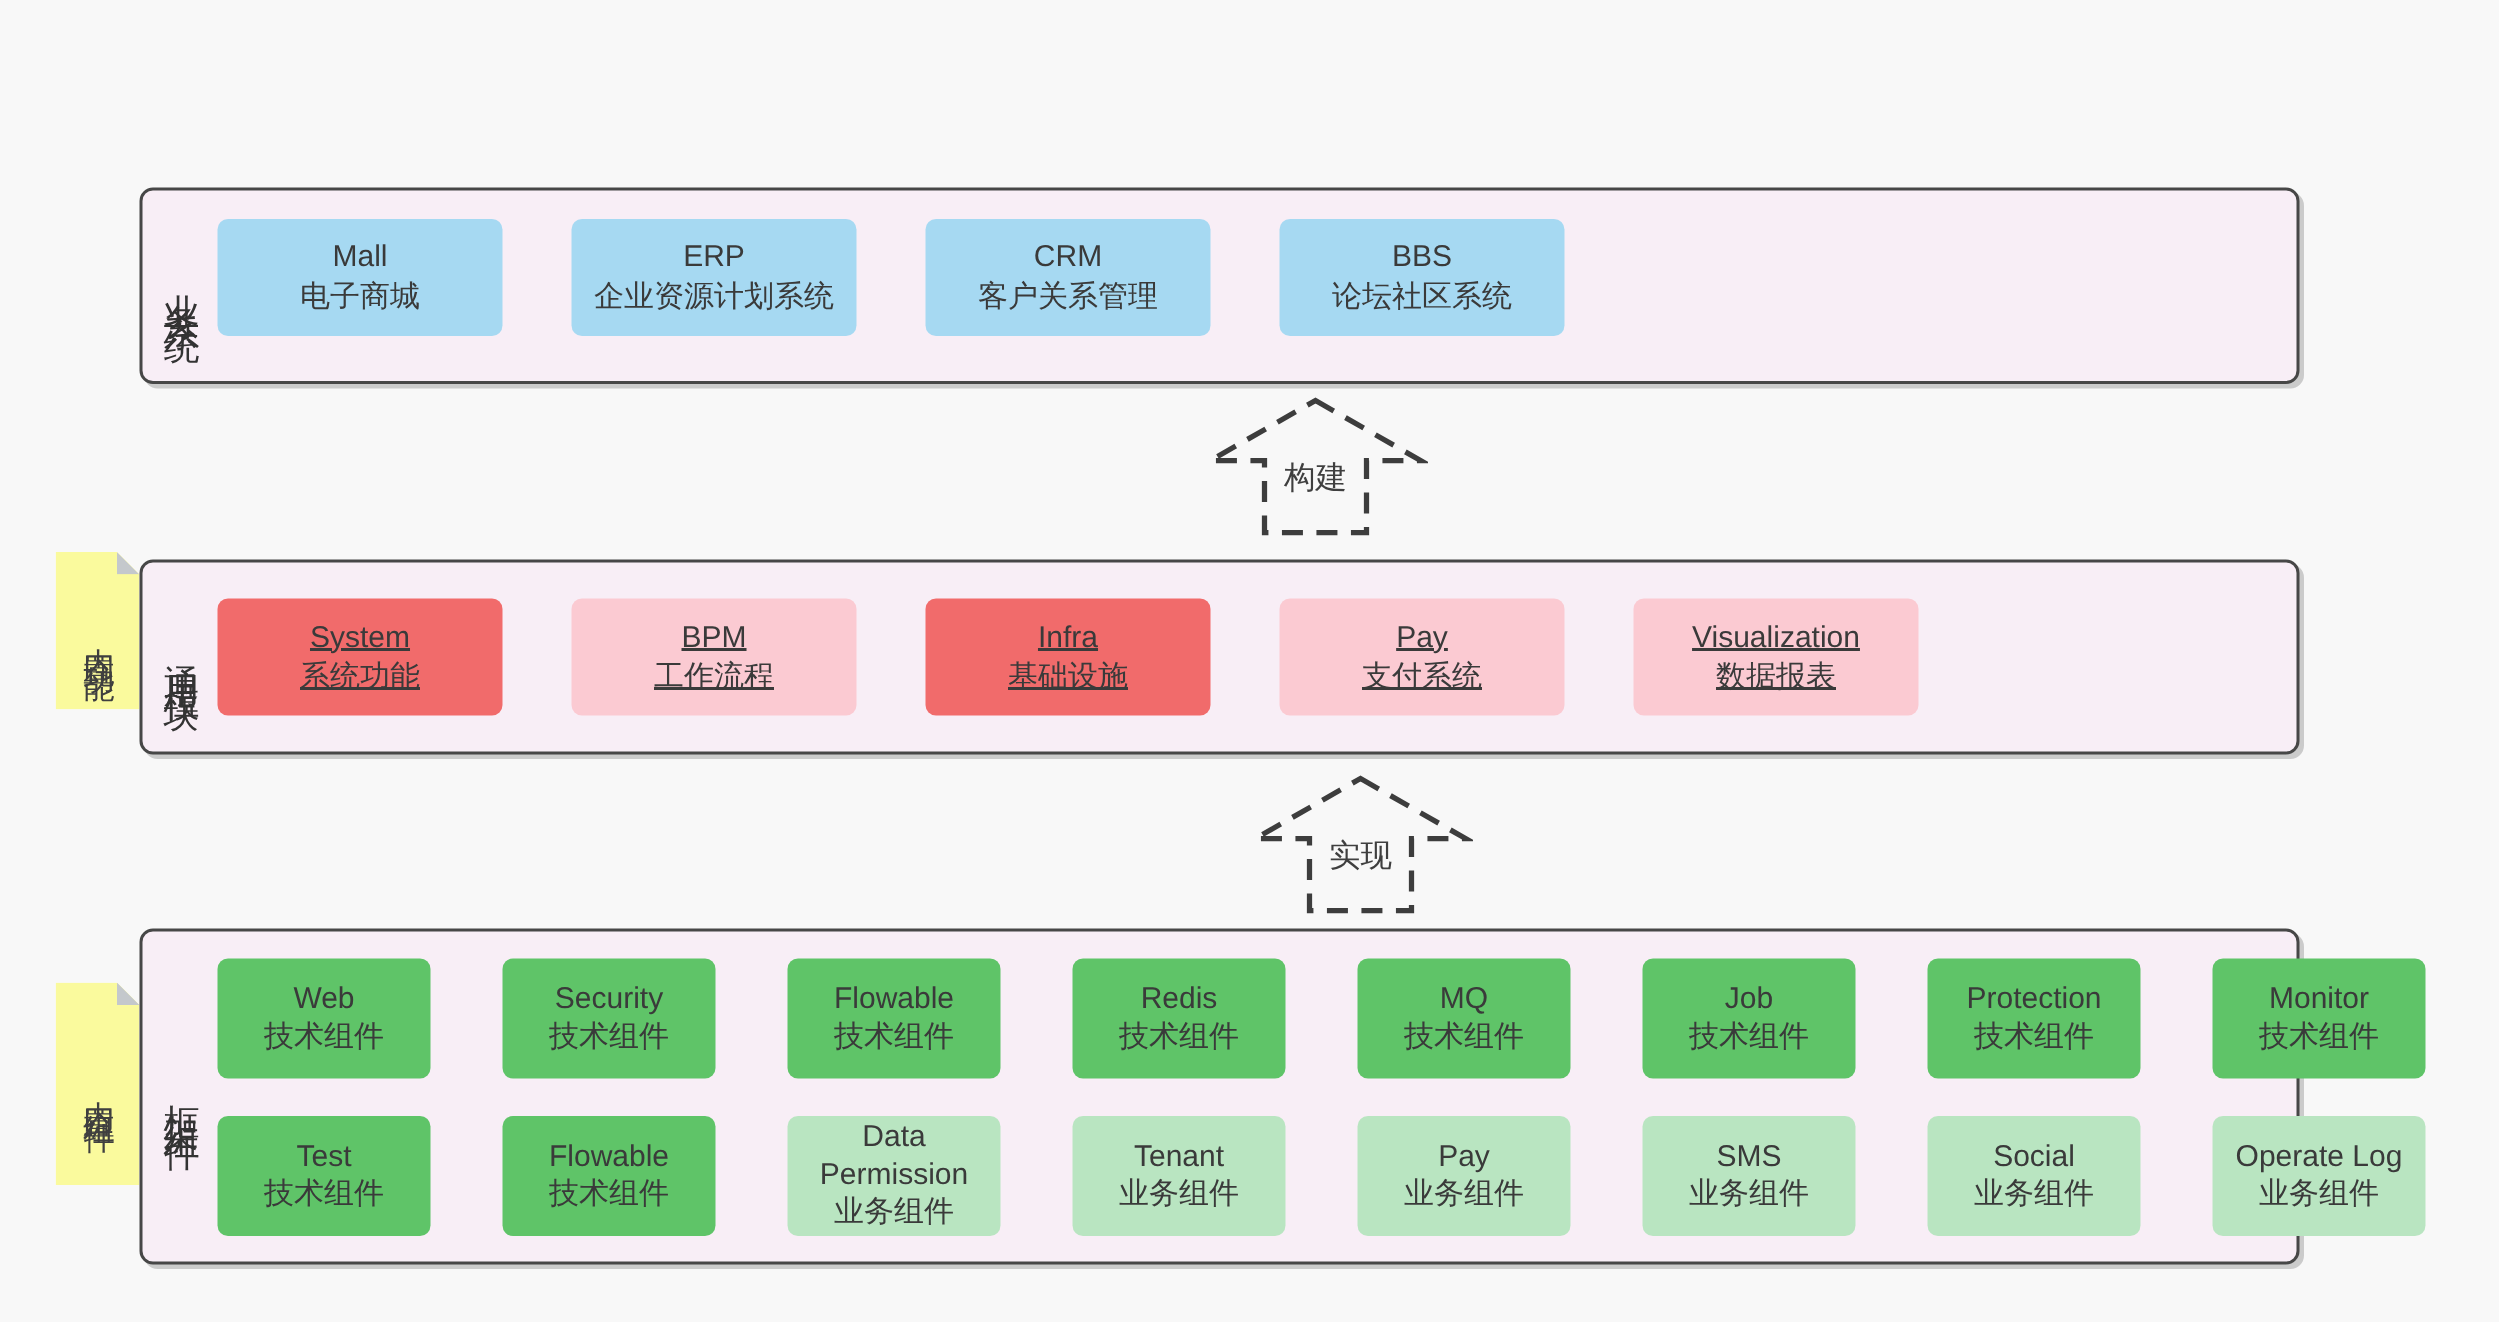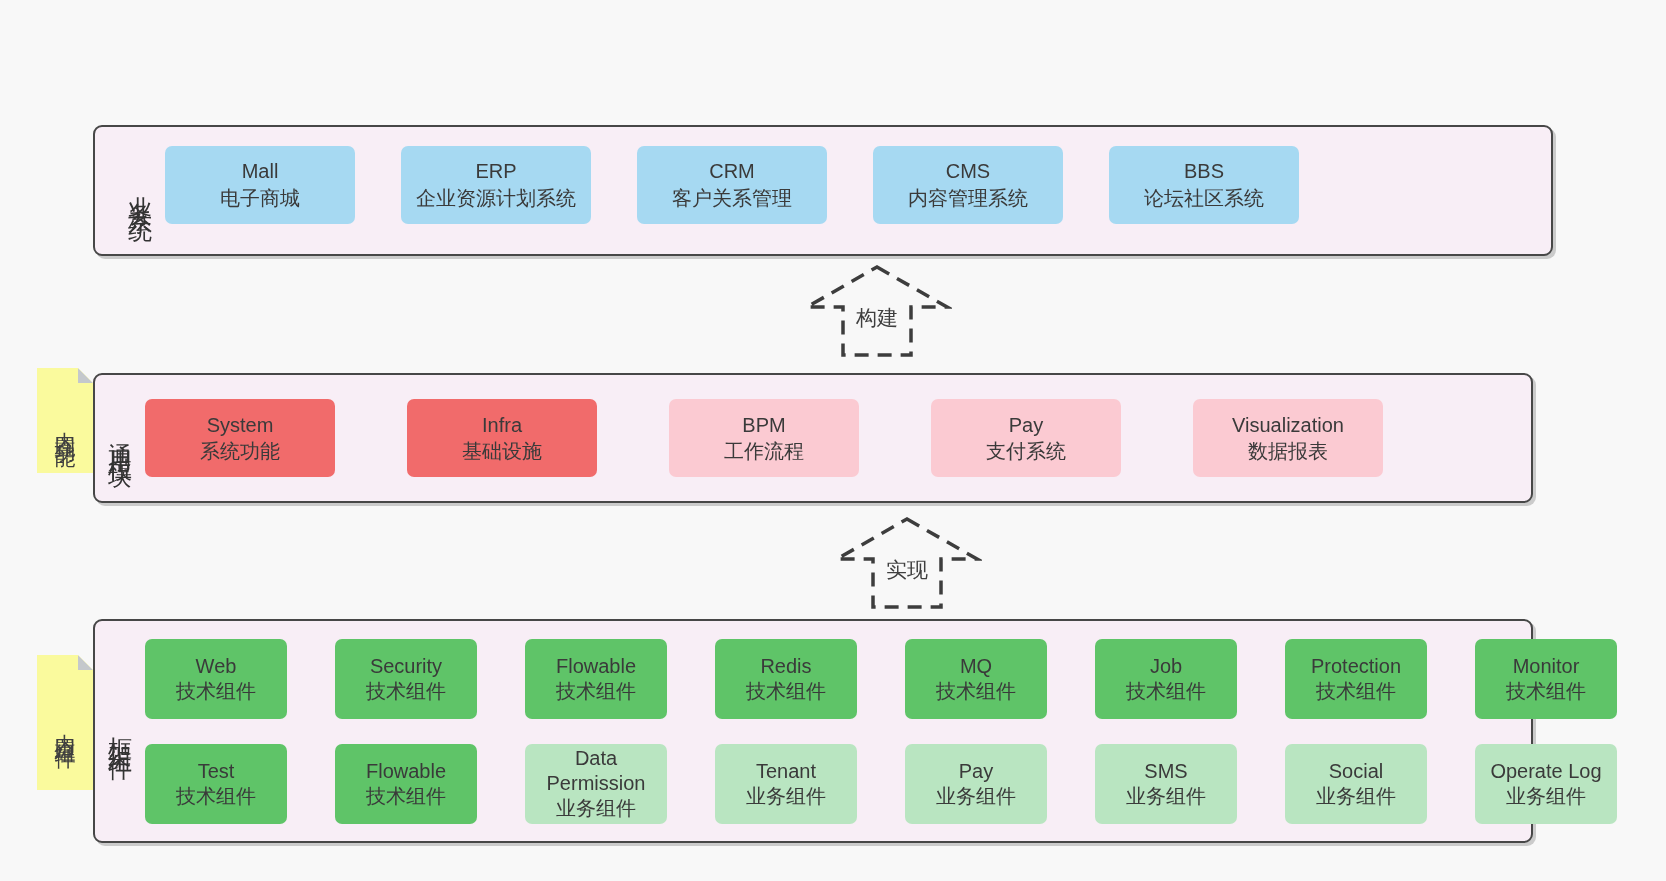--- a/index.html
+++ b/index.html
@@ -8,32 +8,32 @@
     background:#f8f8f8;
     font-family:"Liberation Sans", sans-serif;
     color:#3a3a3a;
   }
   .layer{
     position:absolute;left:93px;width:1436px;
     background:#f8eef6;border:2px solid #474747;border-radius:9px;
     box-shadow:3px 3px 0 rgba(0,0,0,0.18);
     display:flex;z-index:2;
   }
-  .layer-1{top:125px;height:127px;padding-left:20px;}
+  .layer-1{top:125px;height:127px;}
   .layer-2{top:373px;height:126px;}
   .layer-3{top:619px;height:220px;}
   .layer-label{
     width:50px;flex:0 0 50px;display:flex;align-items:center;justify-content:center;
     writing-mode:vertical-rl;text-orientation:upright;
     font-size:24px;letter-spacing:7px;color:#333;
   }
   .boxes-area{flex:1;display:flex;flex-direction:column;justify-content:center;}
   .box-row{display:flex;align-items:center;}
   .layer-1 .box-row{gap:46px;padding-bottom:12px;}
-  .layer-2 .box-row{gap:72px;}
+  .layer-2 .box-row{gap:46px;text-decoration:underline;}
   .layer-3 .boxes-area{gap:25px;}
   .layer-3 .box-row{gap:48px;}
   .box{
     border-radius:7px;display:flex;flex-direction:column;align-items:center;justify-content:center;
     text-align:center;font-size:20px;line-height:1.32;color:#3a3a3a;
     padding:2px 4px;box-sizing:border-box;
   }
   .size-wide{width:190px;height:78px;flex:0 0 190px;}
   .size-small{width:142px;height:80px;flex:0 0 142px;line-height:1.25;}
   .box-blue{background:#a6d9f2;}
@@ -78,24 +78,20 @@
       </div>
       <div class="box size-wide box-blue">
         <span>ERP</span>
         <span>企业资源计划系统</span>
       </div>
       <div class="box size-wide box-blue">
         <span>CRM</span>
         <span>客户关系管理</span>
       </div>
       <div class="box size-wide box-blue">
-        <span>CMS</span>
-        <span>内容管理系统</span>
-      </div>
-      <div class="box size-wide box-blue">
         <span>BBS</span>
         <span>论坛社区系统</span>
       </div>
     </div>
   </div>
 </div>
 
 <div class="arrow arrow-1">
   <svg width="150" height="96" viewBox="0 0 150 96">
     <path d="M75 5 L145 45 L109 45 L109 93 L41 93 L41 45 L5 45 Z" fill="none" stroke="#3d3d3d" stroke-width="3.5" stroke-dasharray="14 9"></path>
@@ -109,27 +105,27 @@
 </div>
 
 <div class="layer layer-2">
   <div class="layer-label">通用模块</div>
   <div class="boxes-area">
     <div class="box-row">
       <div class="box size-wide box-red">
         <span>System</span>
         <span>系统功能</span>
       </div>
+      <div class="box size-wide box-pink">
+        <span>BPM</span>
+        <span>工作流程</span>
+      </div>
       <div class="box size-wide box-red">
         <span>Infra</span>
         <span>基础设施</span>
-      </div>
-      <div class="box size-wide box-pink">
-        <span>BPM</span>
-        <span>工作流程</span>
       </div>
       <div class="box size-wide box-pink">
         <span>Pay</span>
         <span>支付系统</span>
       </div>
       <div class="box size-wide box-pink">
         <span>Visualization</span>
         <span>数据报表</span>
       </div>
     </div>

